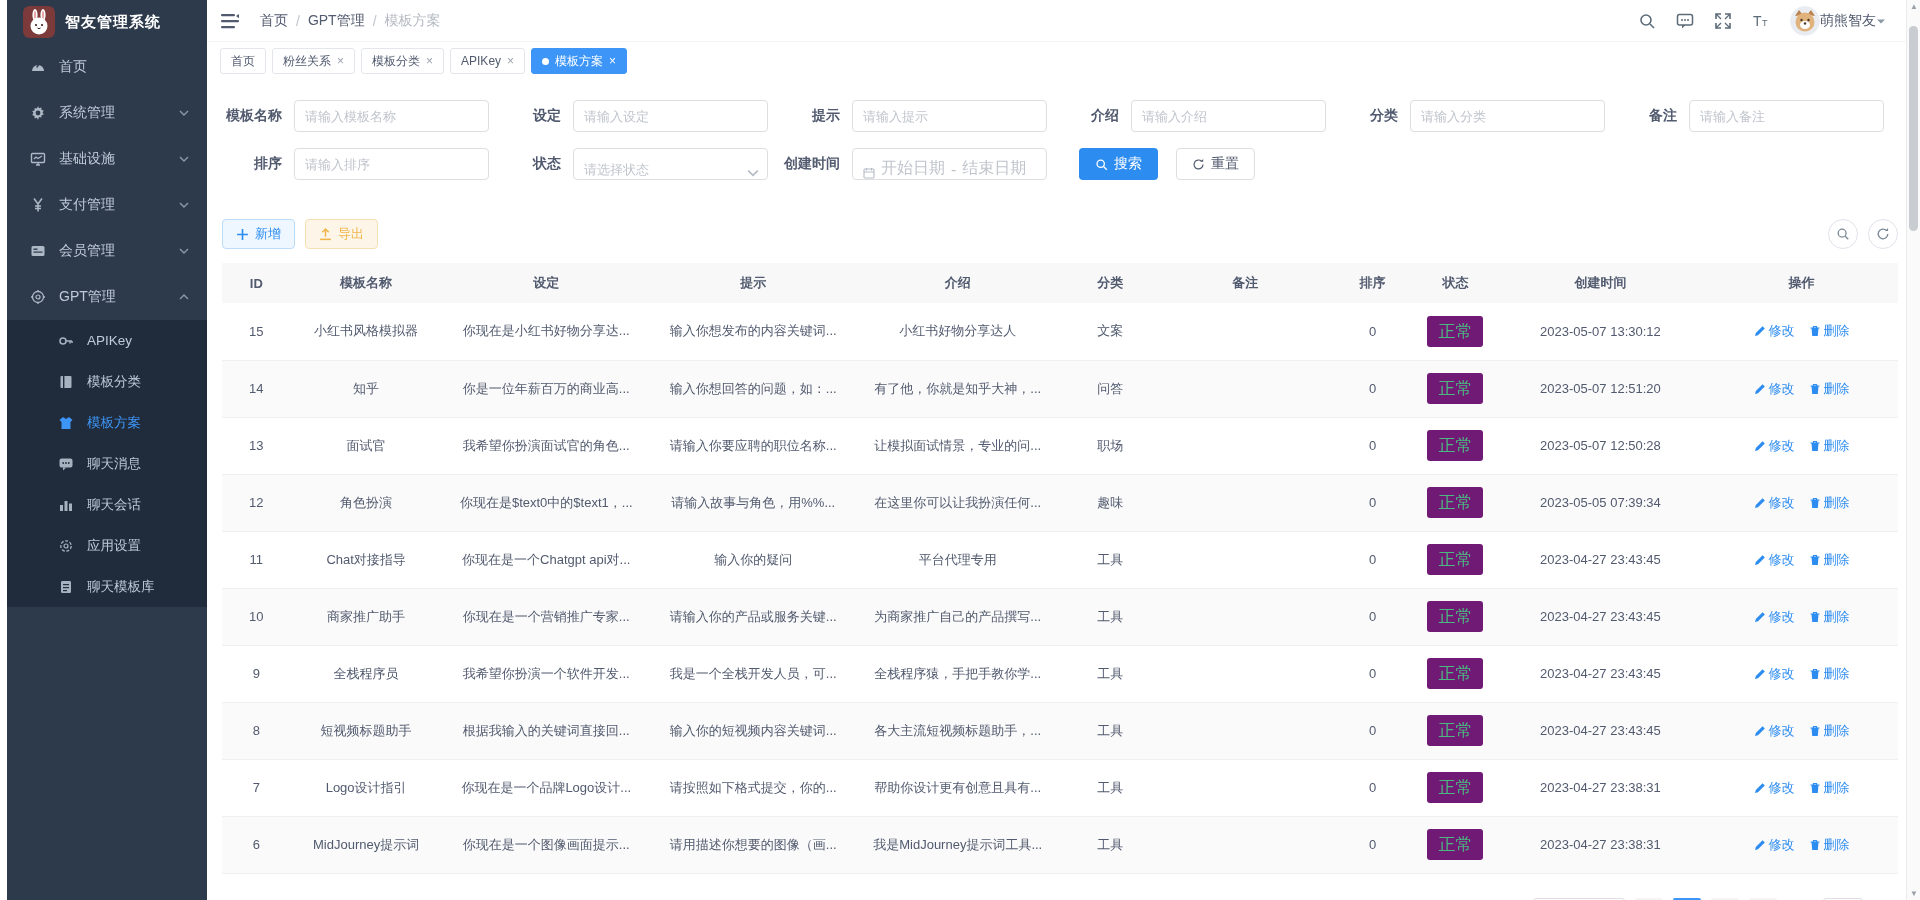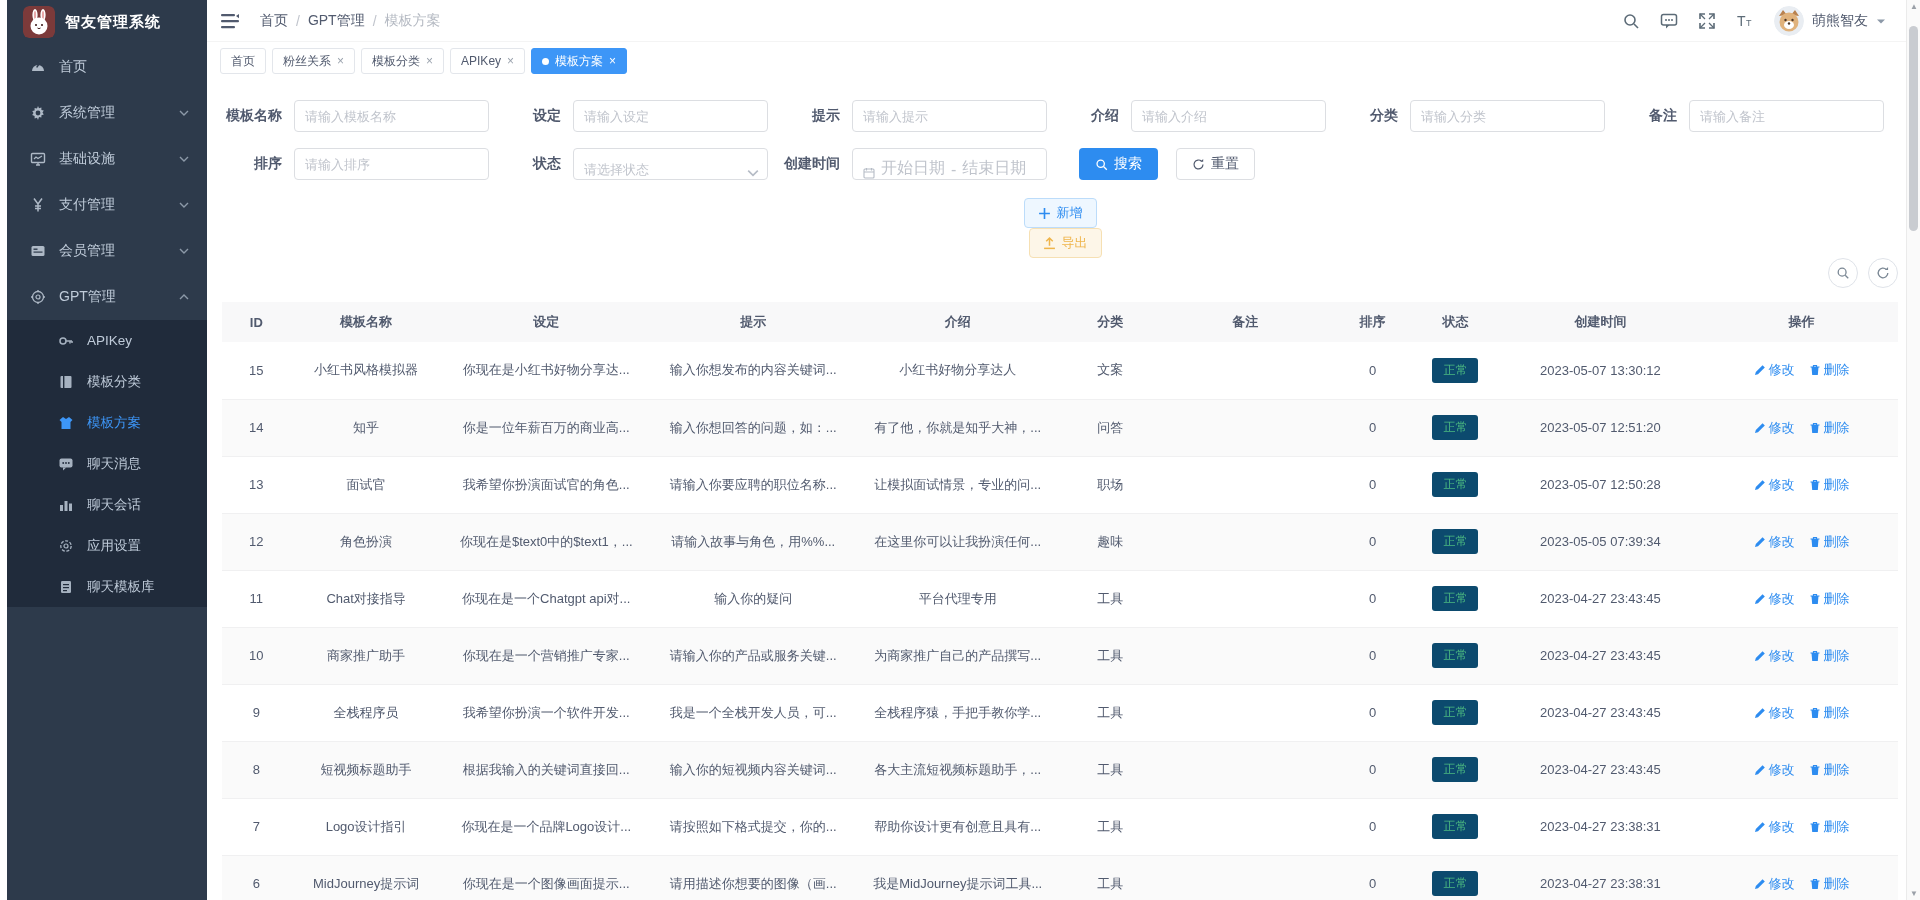--- a/index.html
+++ b/index.html
@@ -28,21 +28,21 @@
   .topbar { height:42px; display:flex; align-items:center; padding:0 34px 0 20px;
     border-bottom:1px solid #f4f4f4; }
   .hamburger { width:20px; height:20px; color:#515a6e; cursor:pointer; }
   .hamburger svg { width:20px; height:20px; }
   .breadcrumb { margin-left:20px; font-size:14px; color:#515a6e; display:flex; gap:8px; align-items:center; }
   .breadcrumb .sep { color:#c0c4cc; }
   .breadcrumb .last { color:#b4b9c2; }
   .top-right { margin-left:auto; display:flex; align-items:center; gap:20px; color:#5c6b77; }
   .tr-icon { width:18px; height:18px; cursor:pointer; }
   .tr-icon svg { width:18px; height:18px; }
-  .user { display:flex; align-items:center; gap:8px; cursor:pointer; }
+  .user { display:flex; align-items:center; cursor:pointer; }
   .user-avatar { width:30px; height:30px; border-radius:50%; overflow:hidden; }
   .user-name { font-size:14px; color:#515a6e; }
   .user .caret svg { width:10px; height:10px; }
 
   .tagsbar { height:38px; display:flex; align-items:center; gap:6px; padding:0 20px; }
   .tag { display:inline-flex; align-items:center; gap:6px; height:26px; padding:0 10px;
     border:1px solid #e3e6eb; border-radius:3px; background:#fff; color:#515a6e;
     font-size:12px; cursor:pointer; white-space:nowrap; }
   .tag .x { color:#9aa2ad; font-size:12px; line-height:1; }
   .tag.active { background:#3d96f7; border-color:#3d96f7; color:#fff; }
@@ -64,39 +64,39 @@
   .fake-select svg, .fake-date svg { width:12px; height:12px; color:#b6bcc6; }
   .fake-date { gap:6px; font-size:16px; }
   .fake-date .d-sep { color:#c0c4cc; }
   .btn { display:inline-flex; align-items:center; gap:6px; height:32px; padding:0 15px;
     border-radius:4px; font-size:14px; cursor:pointer; border:1px solid transparent; white-space:nowrap; }
   .btn svg { width:13px; height:13px; }
   .btn-primary { background:#2d8cf0; color:#fff; margin-left:20px; }
   .btn-plain { background:#fff; border-color:#dcdee2; color:#515a6e; margin-left:18px; }
 
   
-  .toolbar { margin:18px 22px 0; display:flex; align-items:center;flex-direction:column; }
+  .toolbar { margin:39px 22px 0; display:flex; align-items:center; }
   .btn-sm { height:30px; padding:0 13px; font-size:13px; }
   .btn-add { background:#eef7ff; border-color:#bcdcfa; color:#2d8cf0; }
   .btn-export { background:#fdf6e8; border-color:#f6e0b3; color:#efb54b; margin-left:10px; }
   .toolbar-right { margin-left:auto; display:flex; gap:10px; }
   .circle-btn { width:30px; height:30px; border-radius:50%; border:1px solid #dfe3e9;
     background:#fff; display:flex; align-items:center; justify-content:center; color:#7a8794; cursor:pointer; }
   .circle-btn svg { width:14px; height:14px; }
 
   
   .table-wrap { margin:14px 22px 0; }
   table { width:100%; border-collapse:collapse; table-layout:fixed; }
   thead th { background:#f8f8f9; height:40px; font-size:13px; color:#515a6e;
     font-weight:bold; text-align:center; padding:0 6px; white-space:nowrap; }
   tbody td { height:57px; font-size:13px; color:#515a6e; text-align:center; padding:0 6px;
     border-bottom:1px solid #f0f0f1; white-space:nowrap; overflow:hidden; text-overflow:ellipsis; }
   tbody tr.stripe { background:#fafafa; }
-  .badge { display:inline-block; padding:4px 11px; background:#0c4a6e; color:#4bb880;
-    border-radius:3px; font-size:12px; }
+  .badge { display:inline-block; padding:4px 11px; background:#701a75; color:#4bb880;
+    border-radius:3px; font-size:17px; }
   .ops a { color:#2d8cf0; text-decoration:none; font-size:13px; display:inline-flex;
     align-items:center; gap:3px; cursor:pointer; }
   .ops a + a { margin-left:14px; }
   .ops svg { width:12px; height:12px; }
 
   
   .pagination { margin:24px 34px 0 22px; display:flex; align-items:center;
     justify-content:flex-end; gap:10px; font-size:13px; color:#515a6e; }
   .page-size { width:92px; height:28px; border:1px solid #dcdee2; border-radius:3px;
     display:flex; align-items:center; padding:0 6px 0 8px; color:#606266; font-size:12px; cursor:pointer; }

